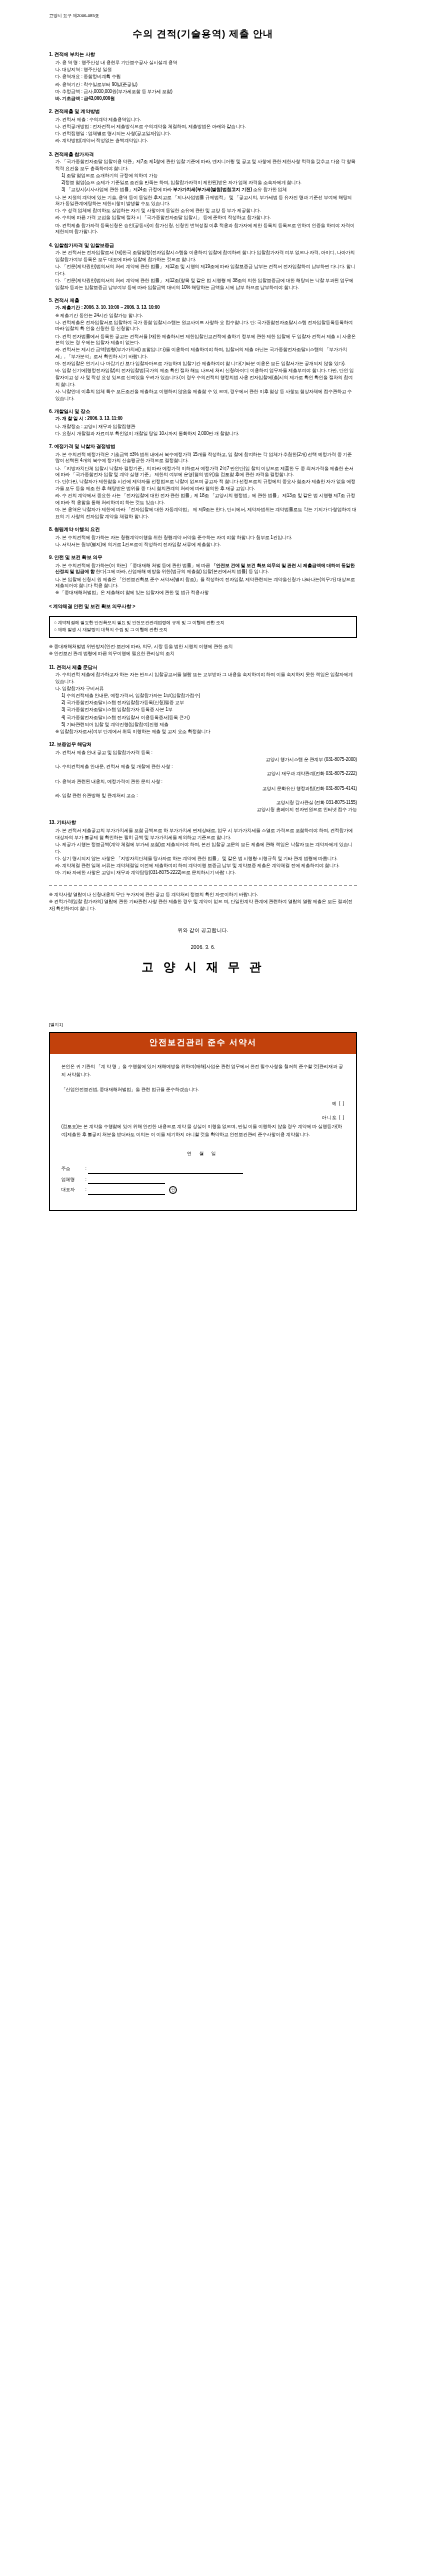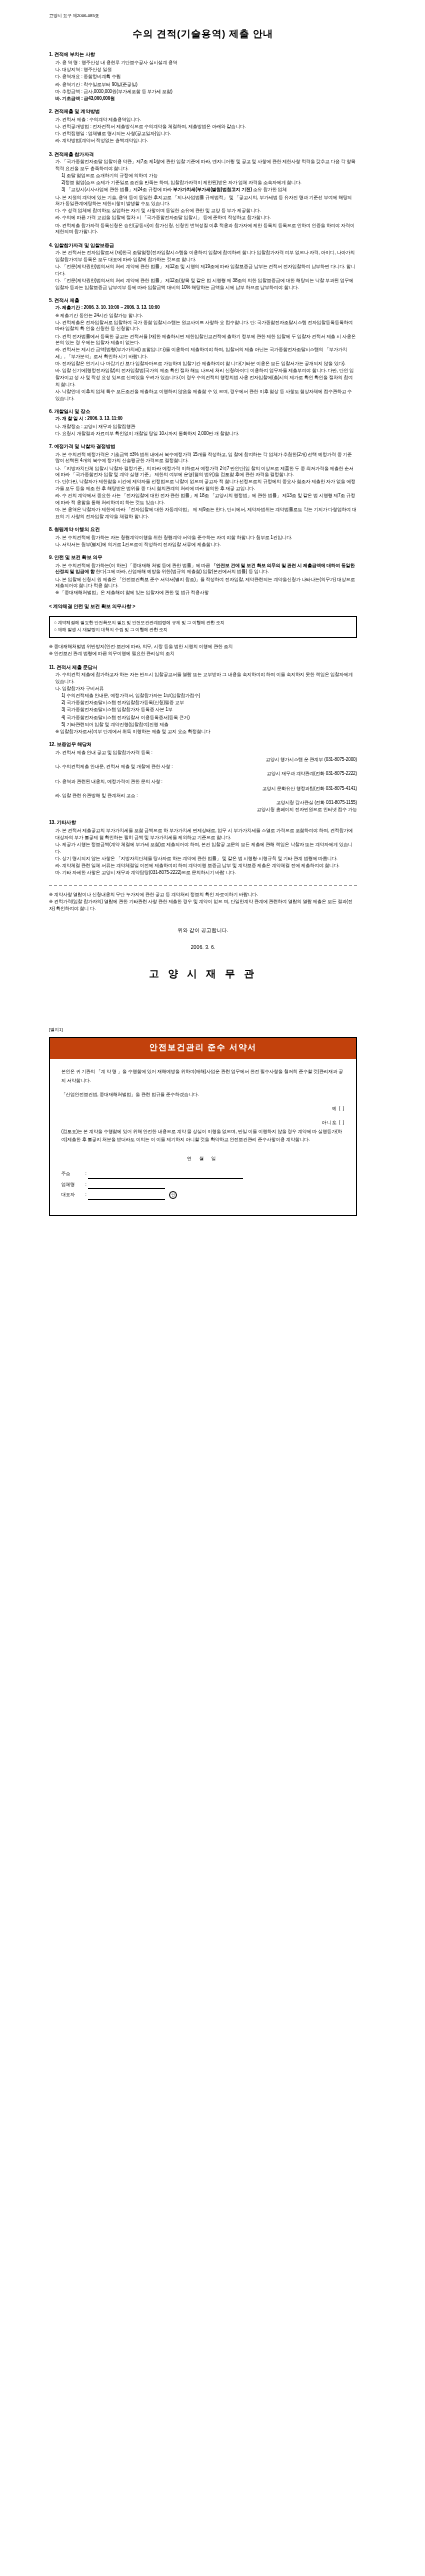--- a/index.html
+++ b/index.html
@@ -63,24 +63,24 @@
     font-size: 5.2px;
     line-height: 1.9;
   }
   .sign-date {
     text-align: center;
     font-size: 5.2px;
     margin-top: 8.2px;
   }
   .sign-org {
     text-align: center;
-    font-size: 10px;
+    font-size: 12px;
     font-weight: bold;
     letter-spacing: 3.1px;
-    margin-top: 15px;
+    margin-top: 7px;
   }
   .box-note {
     border: 0.5px solid #000;
     padding: 3.1px 4.1px;
     margin: 6.2px 0;
     font-size: 4.4px;
     letter-spacing: -0.1px;
   }
   
   .p2 {

